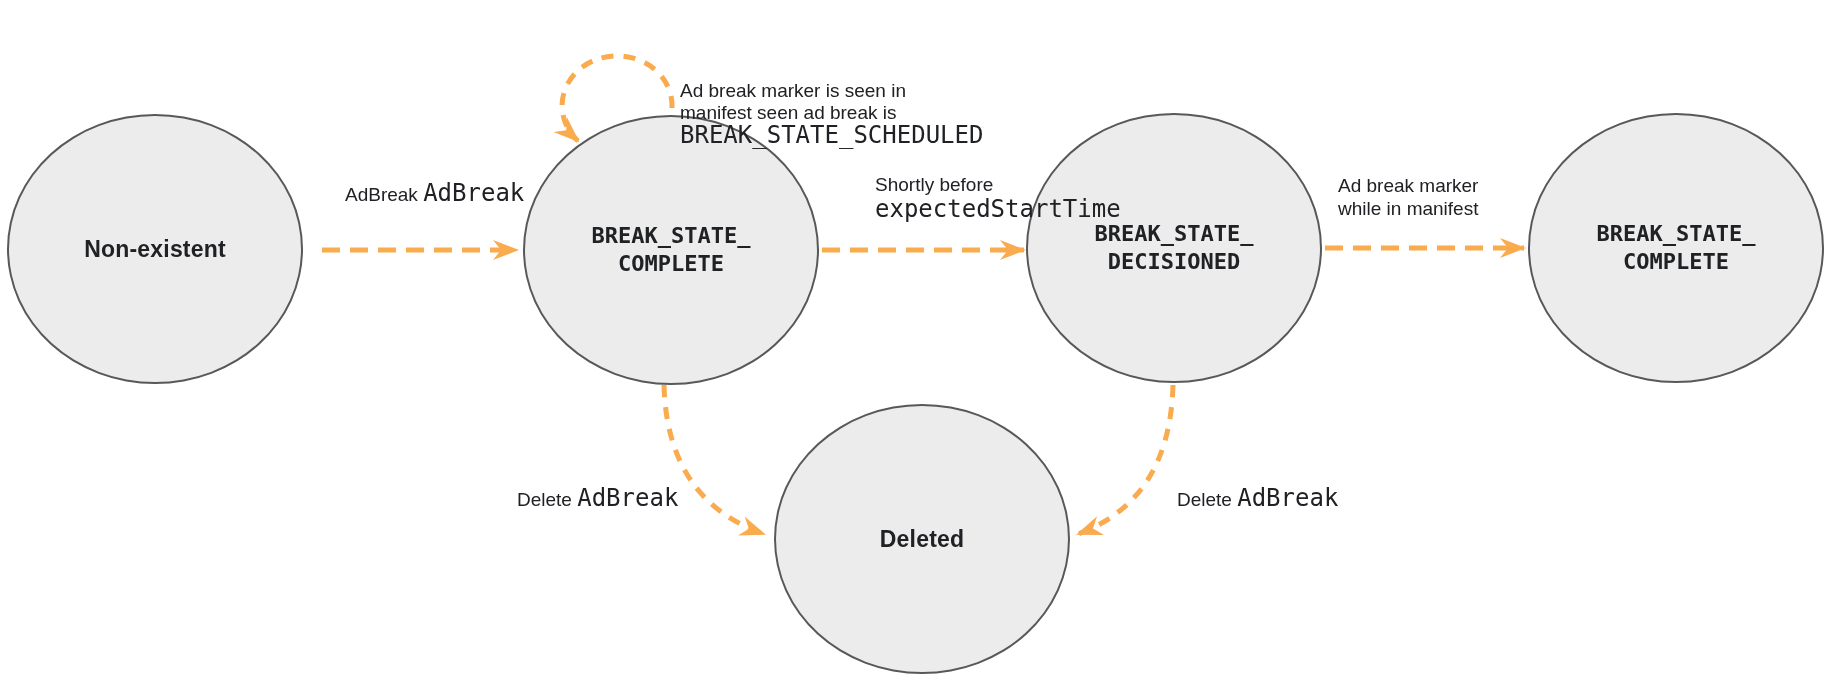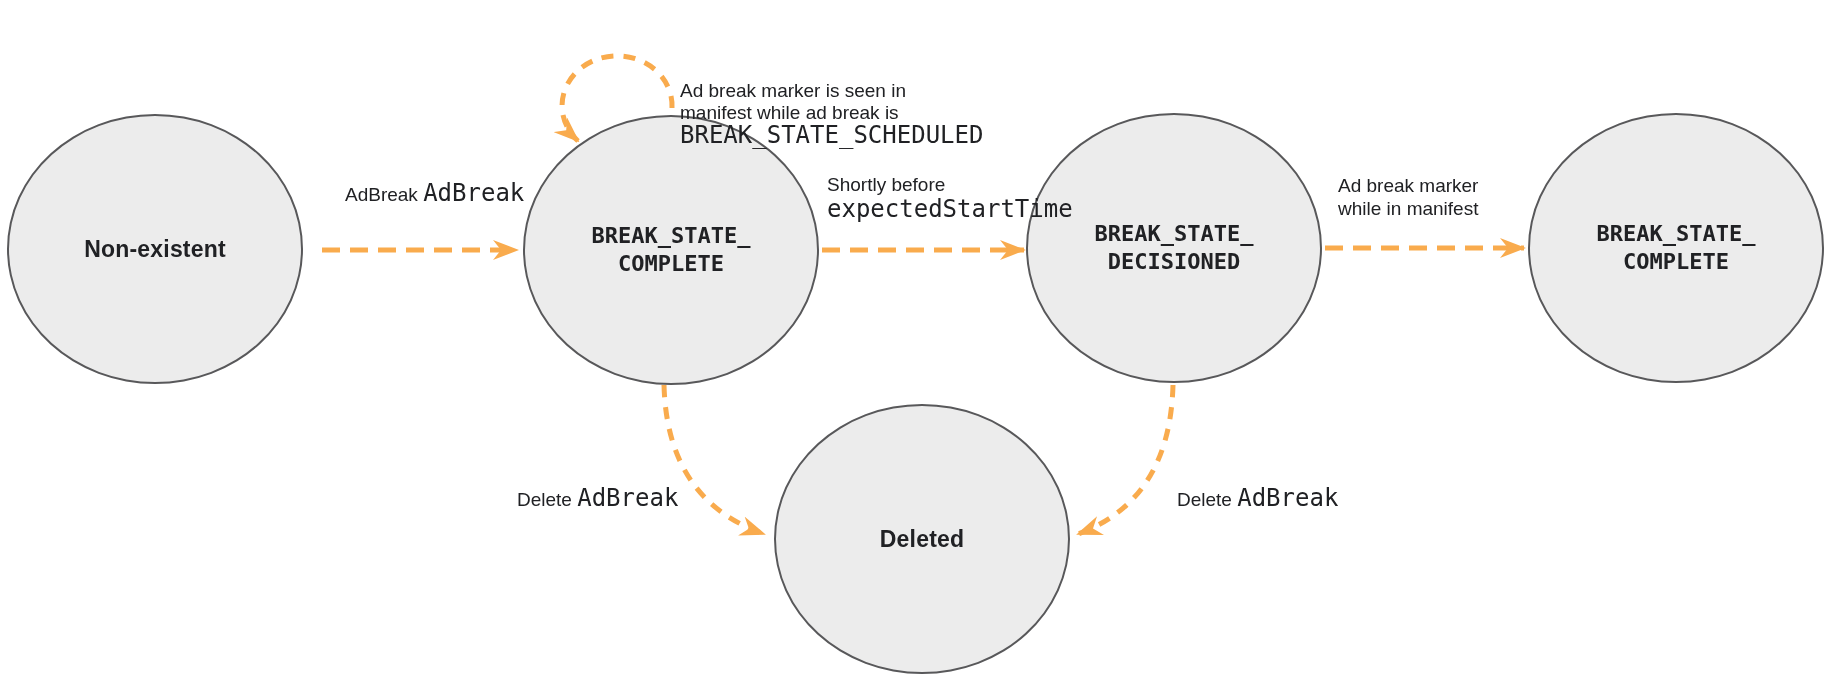--- a/index.html
+++ b/index.html
@@ -32,21 +32,21 @@
   .edge-label {
     position: absolute;
     font-size: 19px; line-height: 23px;
     white-space: nowrap;
   }
   .edge-label .code, .edge-label .code-line {
     font-family: "DejaVu Sans Mono", monospace;
     font-size: 24px;
   }
   .lbl-selfloop { line-height: 22px; }
-  .lbl-shortly { line-height: 25px; }
+  .lbl-shortly { line-height: 25px; margin-left: 48px; }
 </style>
 </head>
 <body>
 
 <div class="canvas">
 
   <svg class="edge-layer" width="1844" height="687" viewBox="0 0 1844 687">
     <defs>
       <marker id="ah" viewBox="0 0 13 10" markerUnits="userSpaceOnUse" markerWidth="26" markerHeight="20" refX="12" refY="5" orient="auto">
         <path d="M0,0 L13,5 L0,10 L4,5 Z" fill="#F9AB4D"></path>
@@ -90,21 +90,21 @@
   <div class="node" style="left:774px; top:404px;">
     <div class="plain-label">Deleted</div>
   </div>
 
   <div class="edge-label" style="left:345px; top:182px;">
     <span>AdBreak </span><span class="code">AdBreak</span>
   </div>
 
   <div class="edge-label lbl-selfloop" style="left:680px; top:33px;margin-top:47px;">
     <div>Ad break marker is seen in</div>
-    <div>manifest while ad break is</div>
+    <div>manifest seen ad break is</div>
     <div class="code-line">BREAK_STATE_SCHEDULED</div>
   </div>
 
   <div class="edge-label lbl-shortly" style="left:827px; top:172px;">
     <div>Shortly before</div>
     <div class="code-line">expectedStartTime</div>
   </div>
 
   <div class="edge-label" style="left:1338px; top:174px;">
     <div>Ad break marker</div>

